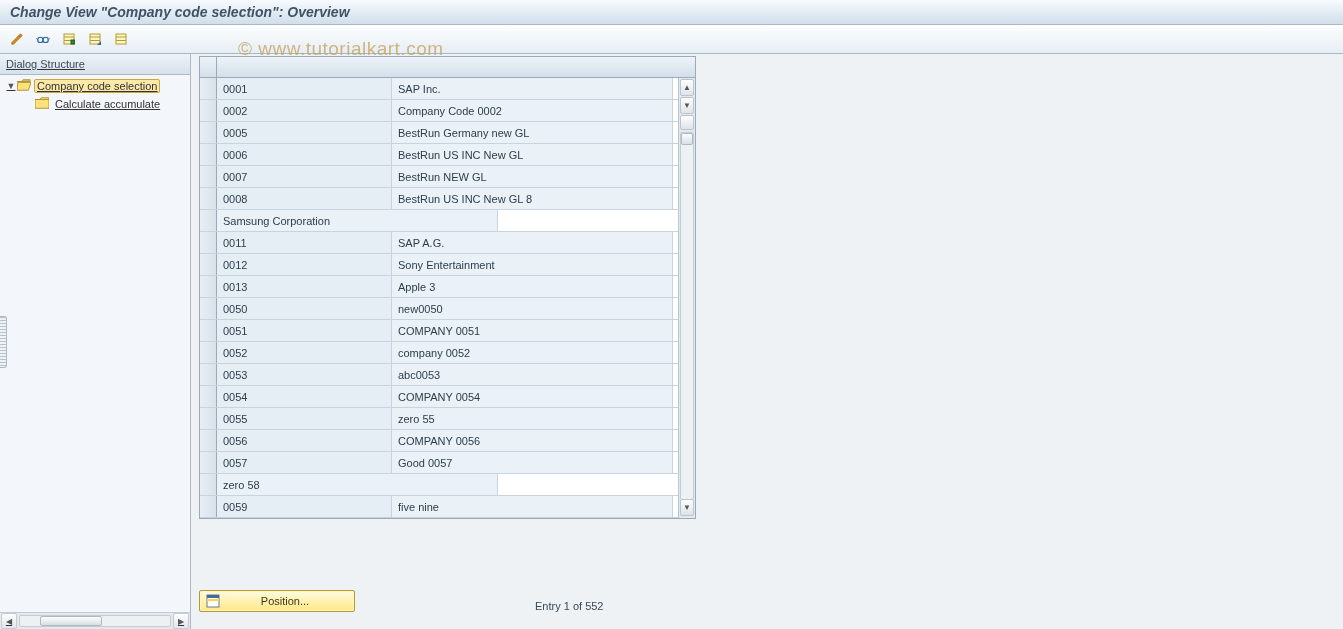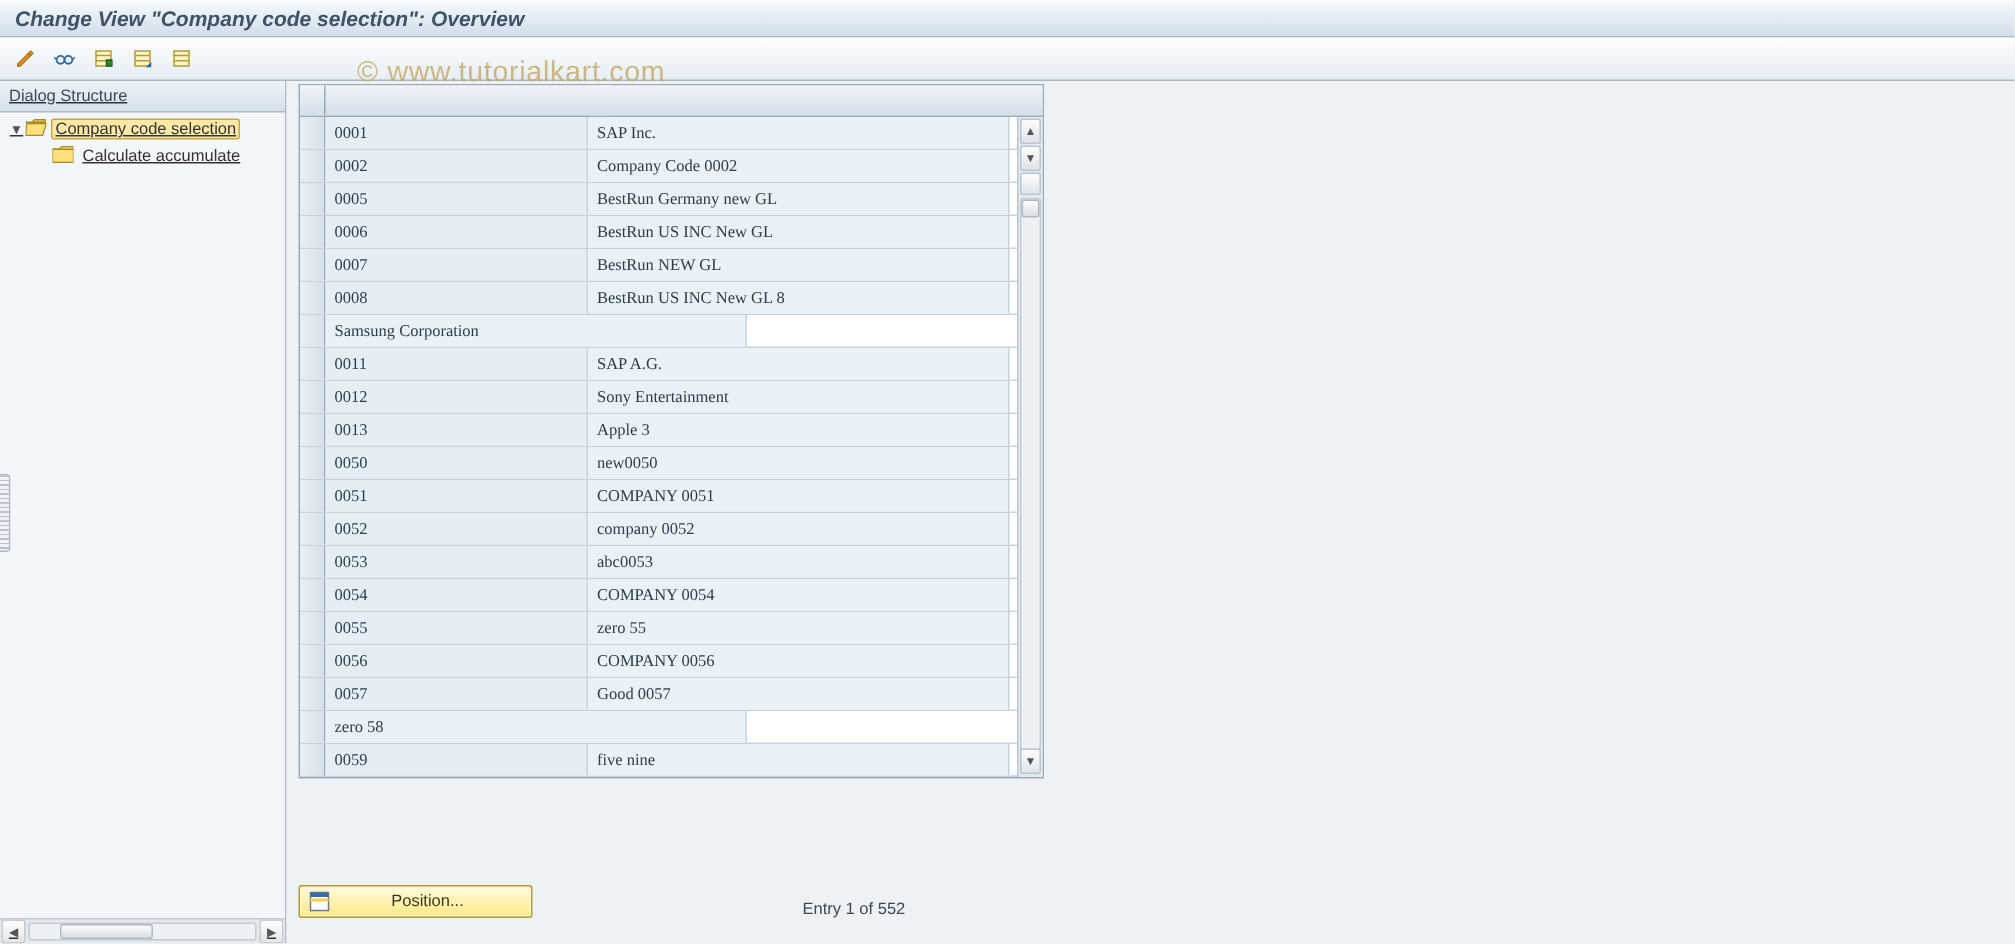--- a/index.html
+++ b/index.html
@@ -190,21 +190,20 @@
     border-right: 1px solid #9aaab8;
     background: linear-gradient(to right, #e8eef4, #d8e1ea);
   }
   .cell {
     display: flex;
     align-items: center;
     padding-left: 6px;
     border-right: 1px solid #c9d3db;
     background: #e8f0f6;
     color: #2d3d4b;
-    font-family: Liberation Serif, serif;
   }
   .cell.code { width: 168px; background: #e6eef5; }
   .cell.name { width: 274px; background: #eaf1f7; text-align: center; }
 
   
   .grid-vscroll {
     width: 16px;
     background: #e4e9ee;
     border-left: 1px solid #b9c5cf;
     position: relative;

